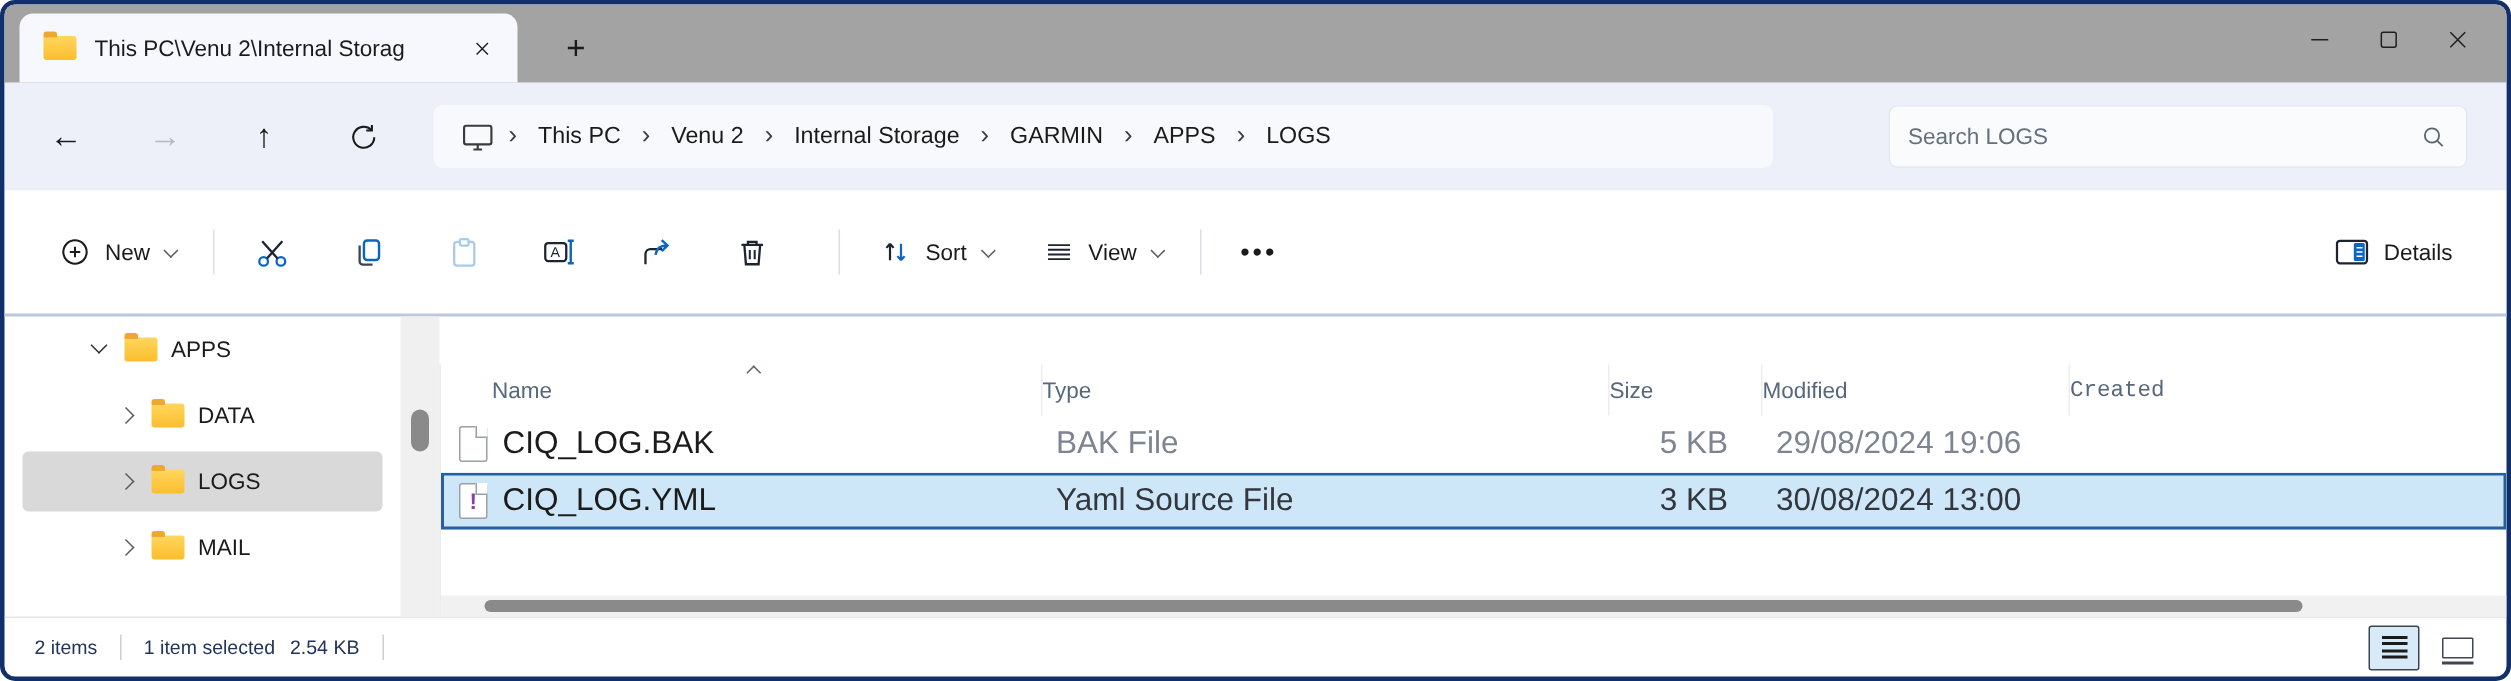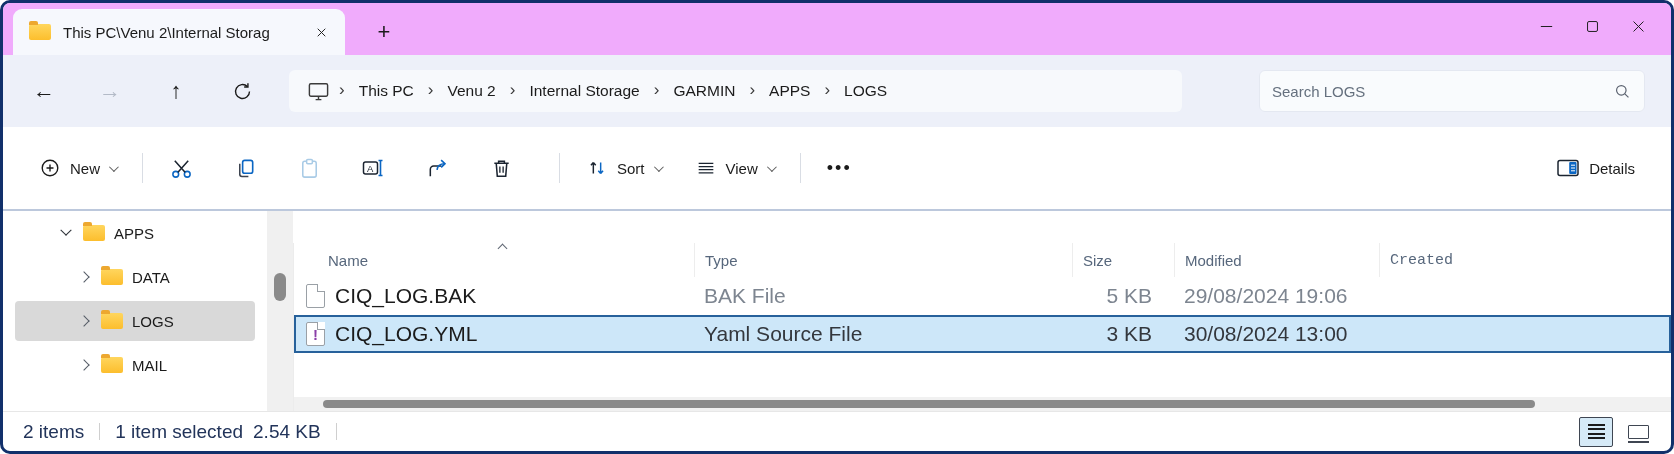--- a/index.html
+++ b/index.html
@@ -2,21 +2,21 @@
 <html><head>
 <meta charset="utf-8">
 <style>
   * { box-sizing: border-box; margin: 0; padding: 0; }
   html,body { background:#fff; font-family:"Liberation Sans", sans-serif; }
   .window{
     width:1674px; height:454px; border:3px solid #11306b; border-radius:10px;
     overflow:hidden; display:flex; flex-direction:column; background:#fff;
   }
   
-  .tabbar{ height:52px; background:#f0abfc; display:flex; align-items:flex-end; position:relative; flex:none;}
+  .tabbar{ height:52px; background:#a3a3a3; display:flex; align-items:flex-end; position:relative; flex:none;}
   .tab{ width:332px; height:46px; margin-left:10px; background:#f6f8fd; border-radius:9px 9px 0 0;
         display:flex; align-items:center; padding:0 10px 0 16px; gap:12px; }
   .tab-title{ font-size:15px; color:#1b1b1b; white-space:nowrap; overflow:hidden; flex:1; }
   .tab-close{ width:28px; height:28px; border:none; background:transparent; display:flex; align-items:center; justify-content:center; border-radius:4px; cursor:pointer;}
   .newtab{ width:34px; height:34px; margin:0 0 6px 22px; border:none; background:transparent; font-size:22px; color:#1b1b1b; border-radius:4px; cursor:pointer;}
   .wincontrols{ position:absolute; right:10px; top:0; height:46px; display:flex; }
   .winbtn{ width:46px; height:46px; border:none; background:transparent; display:flex; align-items:center; justify-content:center; cursor:pointer;}
   
   .navbar{ height:72px; background:#edf0f9; display:flex; align-items:center; padding-left:18px; flex:none;}
   .navbtn{ width:46px; height:44px; border:none; background:transparent; font-size:22px; color:#1b1b1b;
@@ -50,21 +50,21 @@
   .chev{ width:8px; height:8px; border-right:1.6px solid #555c66; border-bottom:1.6px solid #555c66; transform:rotate(-45deg); display:inline-block;}
   .tw.expanded .chev{ transform:rotate(45deg) translate(-2px,-2px); border-color:#2b2f36;}
   .folder{ width:22px; height:16px; background:linear-gradient(#ffd65e,#fcbe2d); border-radius:2px; position:relative; margin:0 9px 0 6px; flex:none;}
   .folder::before{ content:""; position:absolute; top:-3px; left:0; width:9px; height:4px; background:#eda830; border-radius:2px 2px 0 0;}
   .tree-label{ font-size:15px; color:#1b1b1b;}
   .vtrack{ width:26px; background:#f0f0f0; position:relative; flex:none;}
   .vthumb{ position:absolute; left:7px; top:62px; width:12px; height:28px; background:#8a8a8a; border-radius:6px;}
   .main{ flex:1; border-left:1px solid #ececec; display:flex; flex-direction:column; position:relative; min-width:0;margin-top:32px;}
   
   .lheader{ height:34px; display:flex; position:relative;}
-  .hcell{ font-size:15px; color:#57677c; display:flex; align-items:center; padding-left:10px; border-left:1px solid #ededed; cursor:pointer;}
+  .hcell{ font-size:15px; color:#57677c; display:flex; align-items:center; border-left:1px solid #ededed; cursor:pointer;}
   .hcell[data-col="name"]{ border-left:none; padding-left:34px;}
   .hcell[data-col="name"]{ width:400px;} .hcell[data-col="type"]{ width:378px;}
   .hcell[data-col="size"]{ width:102px;} .hcell[data-col="modified"]{ width:205px;}
   .hcell[data-col="created"]{ flex:1;font-family:Liberation Mono, monospace;}
   .sort-caret{ position:absolute; left:205px; top:2px; width:7px; height:7px; border-left:1.5px solid #5f6673; border-top:1.5px solid #5f6673; transform:rotate(45deg);}
   
   .row{ height:38px; display:flex; align-items:center; cursor:pointer;}
   .cell{ font-size:21px; display:flex; align-items:center; height:100%;}
   .c-name{ width:400px; padding-left:12px; gap:10px; color:#1b1b1b;}
   .c-type{ width:378px; padding-left:10px; color:#7d8590;}
@@ -76,21 +76,21 @@
   .ficon{ width:19px; height:24px; border:1.5px solid #9aa0a6; border-radius:2px; background:#fff; position:relative; flex:none;}
   .ficon::before{ content:""; position:absolute; top:-1px; right:-1px; width:7px; height:7px; background:#fff;
                   border-left:1.5px solid #9aa0a6; border-bottom:1.5px solid #9aa0a6; }
   .ficon[data-icon="file-yml"]::after{ content:"!"; position:absolute; inset:0; display:flex; align-items:center; justify-content:center;
                   color:#8b3fa8; font-weight:bold; font-size:15px; }
   .filler{ flex:1;}
   .htrack{ height:14px; background:#f1f1f1; position:relative; flex:none;}
   .hthumb{ position:absolute; top:3px; left:29px; width:1212px; height:8px; background:#8a8a8a; border-radius:4px;}
   
   .statusbar{ height:40px; border-top:1px solid #e7e7e7; display:flex; align-items:center; padding:0 18px 0 20px; flex:none;}
-  .status-text{ font-size:19px; color:#22345a;}
+  .status-text{ font-size:13px; color:#22345a;}
   .st-divider{ width:1px; height:17px; background:#cfcfcf; margin:0 15px;}
   .sel-size{ margin-left:10px;}
   .viewtoggles{ margin-left:auto; display:flex; gap:10px; align-items:center;}
   .vt-btn{ border:none; background:transparent; cursor:pointer; display:flex; align-items:center; justify-content:center;}
   .vt-details{ width:34px; height:30px; background:#d6eaf7; border:1.6px solid #3f4652; border-radius:2px; flex-direction:column; gap:2.5px;}
   .vt-details i{ width:17px; height:1.8px; background:#1b1b1b; display:block;}
   .vt-large{ width:30px; height:30px;}
   .vt-large span{ width:21px; height:14px; border:1.7px solid #3f4652; border-radius:1px; display:block; position:relative;}
   .vt-large span::after{ content:""; position:absolute; left:-1px; right:-1px; bottom:-5px; height:2px; background:#3f4652;}
   svg{ display:block;}

